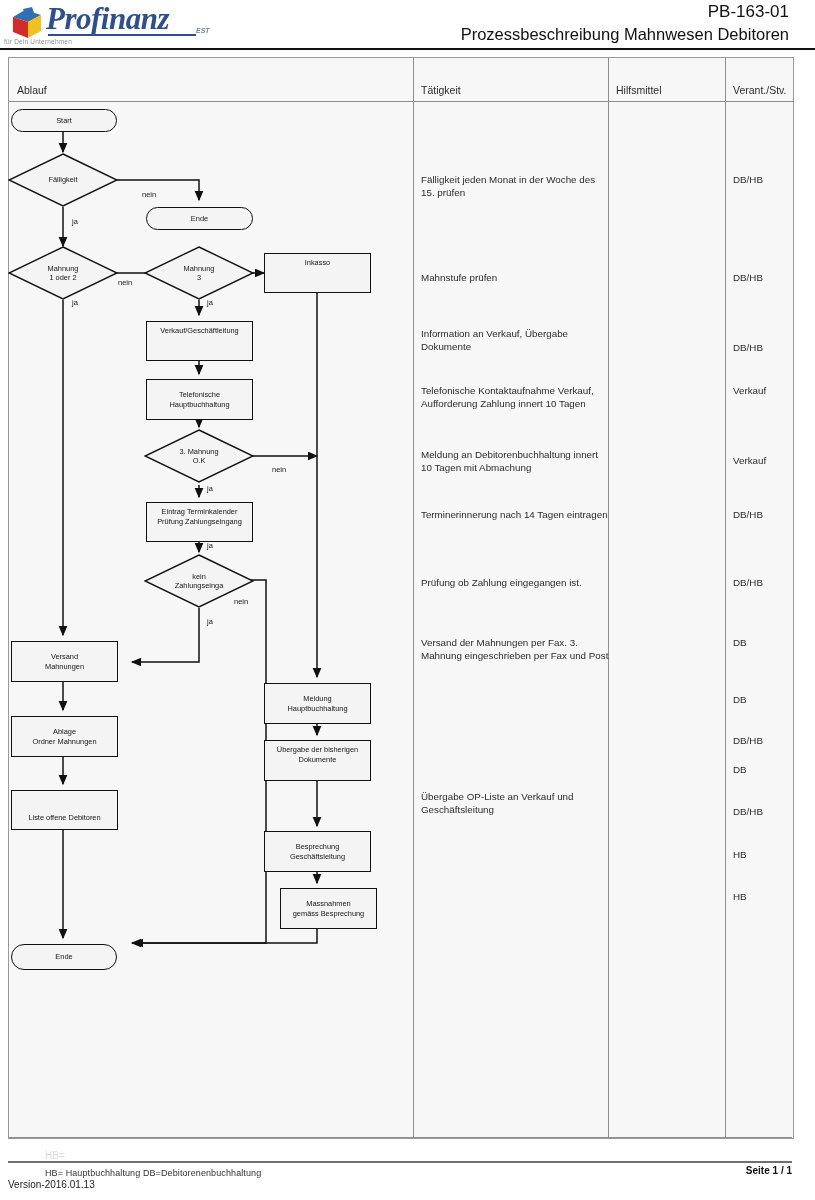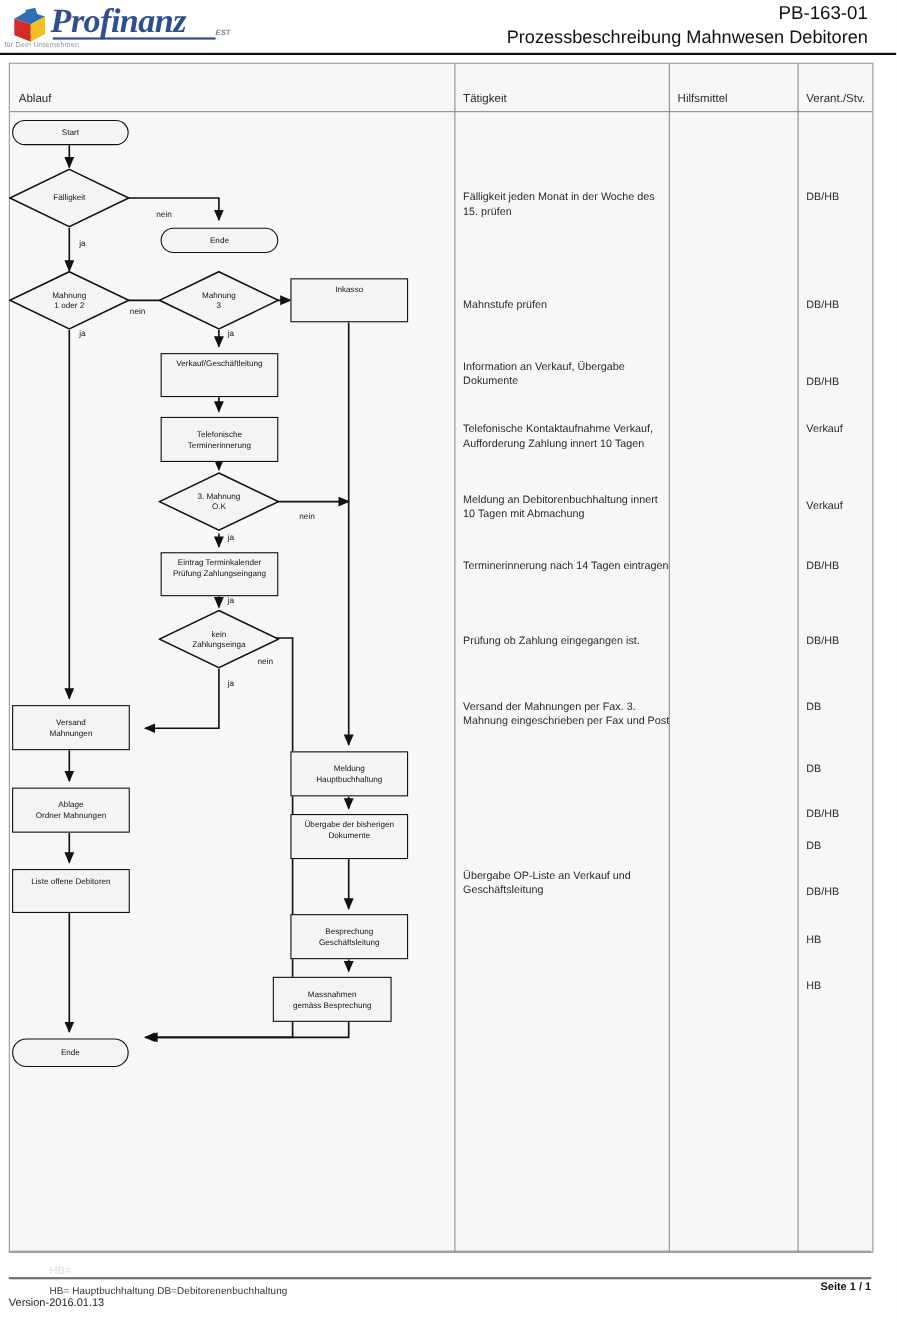--- a/index.html
+++ b/index.html
@@ -213,43 +213,43 @@
         </svg>
       <div class="diamond-label" style="white-space:pre-line">kein
 Zahlungseinga</div>
     </div>
 
     <div class="node" style="left:256px;top:196px;width:107px;height:40px;align-items:flex-start;padding-top:4px">Inkasso</div>
 
     <div class="node" style="left:138px;top:264px;width:107px;height:40px;align-items:flex-start;padding-top:4px">Verkauf/Geschäftleitung</div>
 
     <div class="node" style="left:138px;top:322px;width:107px;height:41px;white-space:pre-line">Telefonische
-Terminerinnerung</div>
+Hauptbuchhaltung</div>
 
     <div class="node" style="left:138px;top:445px;width:107px;height:40px;white-space:pre-line;align-items:flex-start;padding-top:4px">Eintrag Terminkalender
 Prüfung Zahlungseingang</div>
 
     <div class="node" style="left:3px;top:584px;width:107px;height:41px;white-space:pre-line">Versand
 Mahnungen</div>
 
     <div class="node" style="left:3px;top:659px;width:107px;height:41px;white-space:pre-line">Ablage
 Ordner Mahnungen</div>
 
-    <div class="node" style="left:3px;top:733px;width:107px;height:40px;align-items:flex-start;padding-top:6px">Liste offene Debitoren</div>
+    <div class="node" style="left:3px;top:733px;width:107px;height:40px;align-items:flex-start;padding-top:22px">Liste offene Debitoren</div>
 
     <div class="node" style="left:256px;top:626px;width:107px;height:41px;white-space:pre-line">Meldung
 Hauptbuchhaltung</div>
 
     <div class="node" style="left:256px;top:683px;width:107px;height:41px;white-space:pre-line;align-items:flex-start;padding-top:4px">Übergabe der bisherigen
 Dokumente</div>
 
     <div class="node" style="left:256px;top:774px;width:107px;height:41px;white-space:pre-line">Besprechung
 Geschäftsleitung</div>
 
-    <div class="node" style="left:240px;top:831px;width:108px;height:41px;white-space:pre-line">Massnahmen
+    <div class="node" style="left:272px;top:831px;width:97px;height:41px;white-space:pre-line">Massnahmen
 gemäss Besprechung</div>
 
     <div class="edge-label" style="left:134px;top:133px">nein</div>
     <div class="edge-label" style="left:64px;top:160px">ja</div>
     <div class="edge-label" style="left:110px;top:221px">nein</div>
     <div class="edge-label" style="left:64px;top:241px">ja</div>
     <div class="edge-label" style="left:199px;top:241px">ja</div>
     <div class="edge-label" style="left:264px;top:408px">nein</div>
     <div class="edge-label" style="left:199px;top:427px">ja</div>
     <div class="edge-label" style="left:199px;top:484px">ja</div>

